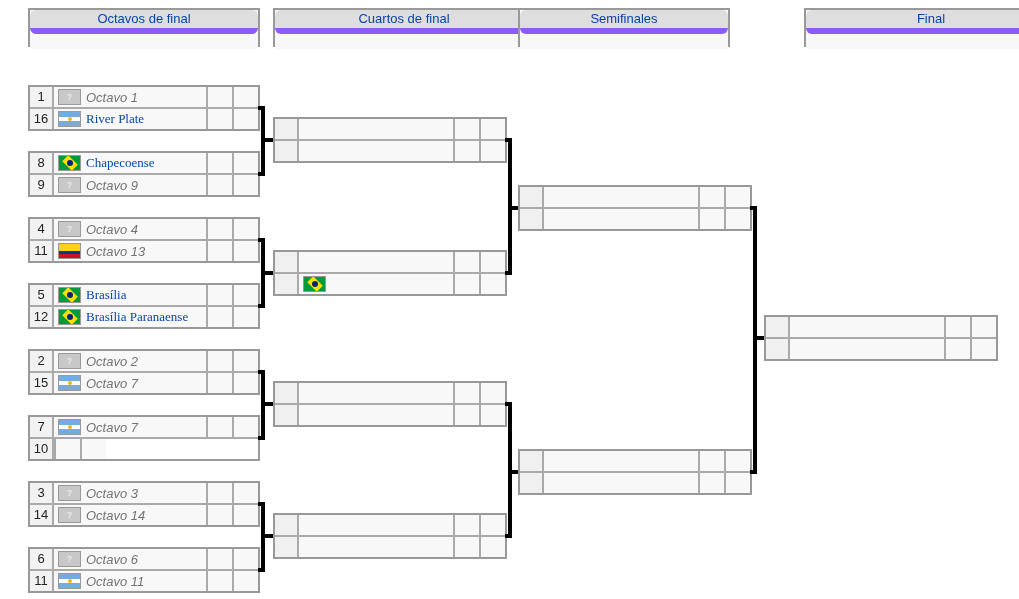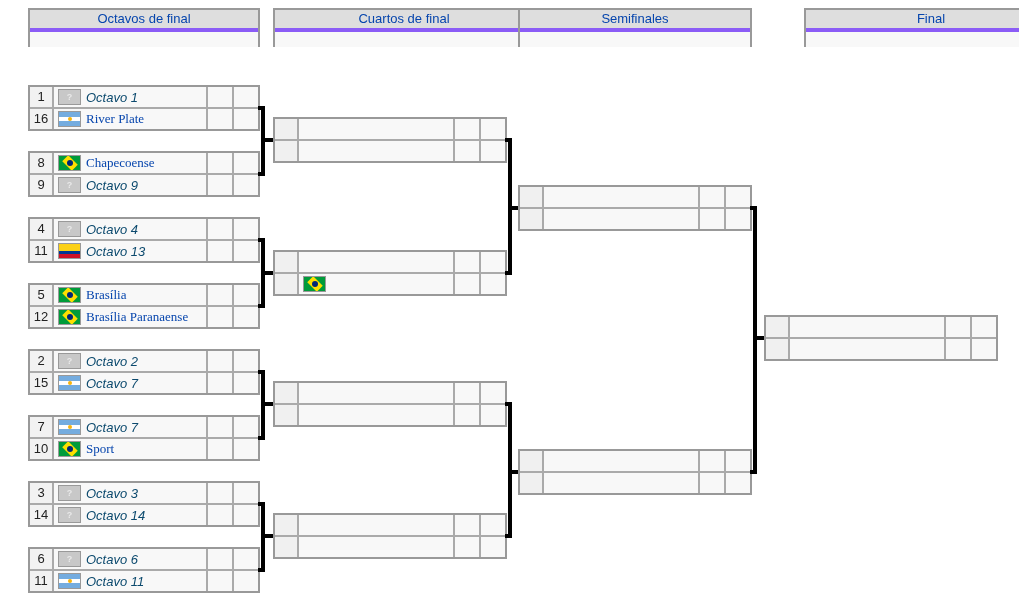--- a/index.html
+++ b/index.html
@@ -4,35 +4,35 @@
 <title>Bracket</title>
 <style>
   html,body{margin:0;padding:0;background:#fff;}
   .canvas{
     position:relative;width:1019px;height:599px;background:#ffffff;
     font-family:"Liberation Sans",sans-serif;font-size:13px;color:#222;
     overflow:hidden;
   }
   
   .hdr{position:absolute;border:2px solid #999;background:#f8f8f8;box-sizing:border-box;height:39px;}
-  .hdr .bar{height:18px;line-height:18px;background:#dedede;border-bottom:4px solid #8b5cf6;
-            color:#0645ad;text-align:center;overflow:hidden;}
+  .hdr .bar{height:18px;line-height:18px;background:#dedede;border-bottom:6px solid #8b5cf6;
+            color:#0645ad;text-align:center;overflow:hidden;border-radius:6px;}
   .hdr .sub{height:15px;background:#f8f8f8;}
   
   .match{position:absolute;border:2px solid #999;box-sizing:border-box;display:flex;flex-direction:column;}
   .row{display:flex;height:20px;flex:none;}
   .row.r1{border-bottom:2px solid #aaa;}
   .cell{box-sizing:border-box;height:100%;}
   .seed{width:24px;background:#f2f2f2;border-right:2px solid #aaa;text-align:center;line-height:20px;flex:none;}
   .first{width:24px;background:#f0f0f0;border-right:2px solid #aaa;flex:none;}
   .name{flex:1;background:#f8f8f8;display:flex;align-items:center;gap:5px;padding:0 4px;
         overflow:hidden;white-space:nowrap;min-width:0;}
   .sc{width:26px;background:#f8f8f8;border-left:2px solid #aaa;flex:none;}
   
-  .ph{font-style:italic;color:#0c4a6e;}
+  .ph{font-style:italic;color:#737373;}
   .tlink{color:#0645ad;text-decoration:none;cursor:pointer;font-family:Liberation Serif, serif;}
   
   .flag{display:inline-block;width:21px;height:14px;border:1px solid #999;flex:none;
         box-sizing:content-box;position:relative;overflow:hidden;}
   .f-argentina{background:linear-gradient(to bottom,#74acdf 0 33%,#ffffff 33% 66%,#74acdf 66% 100%);}
   .f-argentina::after{content:"";position:absolute;left:50%;top:50%;width:4px;height:4px;
         margin:-2px 0 0 -2px;border-radius:50%;background:#f6b40e;}
   .f-brazil{background:#009b3a;}
   .f-brazil::before{content:"";position:absolute;left:50%;top:50%;width:10px;height:10px;
         margin:-5px 0 0 -5px;background:#fedf00;transform:rotate(45deg) scale(1.35,0.85);}
@@ -50,21 +50,21 @@
 <div class="canvas">
 
   <div class="hdr" style="left:28px;top:8px;width:232px">
     <div class="bar">Octavos de final</div>
     <div class="sub"></div>
   </div>
   <div class="hdr" style="left:273px;top:8px;width:262px">
     <div class="bar">Cuartos de final</div>
     <div class="sub"></div>
   </div>
-  <div class="hdr" style="left:518px;top:8px;width:234px">
+  <div class="hdr" style="left:518px;top:8px;width:212px">
     <div class="bar">Semifinales</div>
     <div class="sub"></div>
   </div>
   <div class="hdr" style="left:804px;top:8px;width:254px">
     <div class="bar">Final</div>
     <div class="sub"></div>
   </div>
 
   <div class="match" style="left:28px;top:85px;width:232px">
     <div class="row r1">
@@ -176,24 +176,20 @@
       <div class="cell seed">7</div>
       <div class="cell name">
         <span class="flag f-argentina"></span>
         <span class="ph">Octavo 7</span>
       </div>
       <div class="cell sc"></div>
       <div class="cell sc"></div>
     </div>
     <div class="row">
       <div class="cell seed">10</div>
-      <div class="cell name">
-        <span class="flag f-brazil"></span>
-        <a class="tlink">Sport</a>
-      </div>
       <div class="cell sc"></div>
       <div class="cell sc"></div>
     </div>
   </div>
 
   <div class="match" style="left:28px;top:481px;width:232px">
     <div class="row r1">
       <div class="cell seed">3</div>
       <div class="cell name">
         <span class="flag f-placeholder">?</span>

